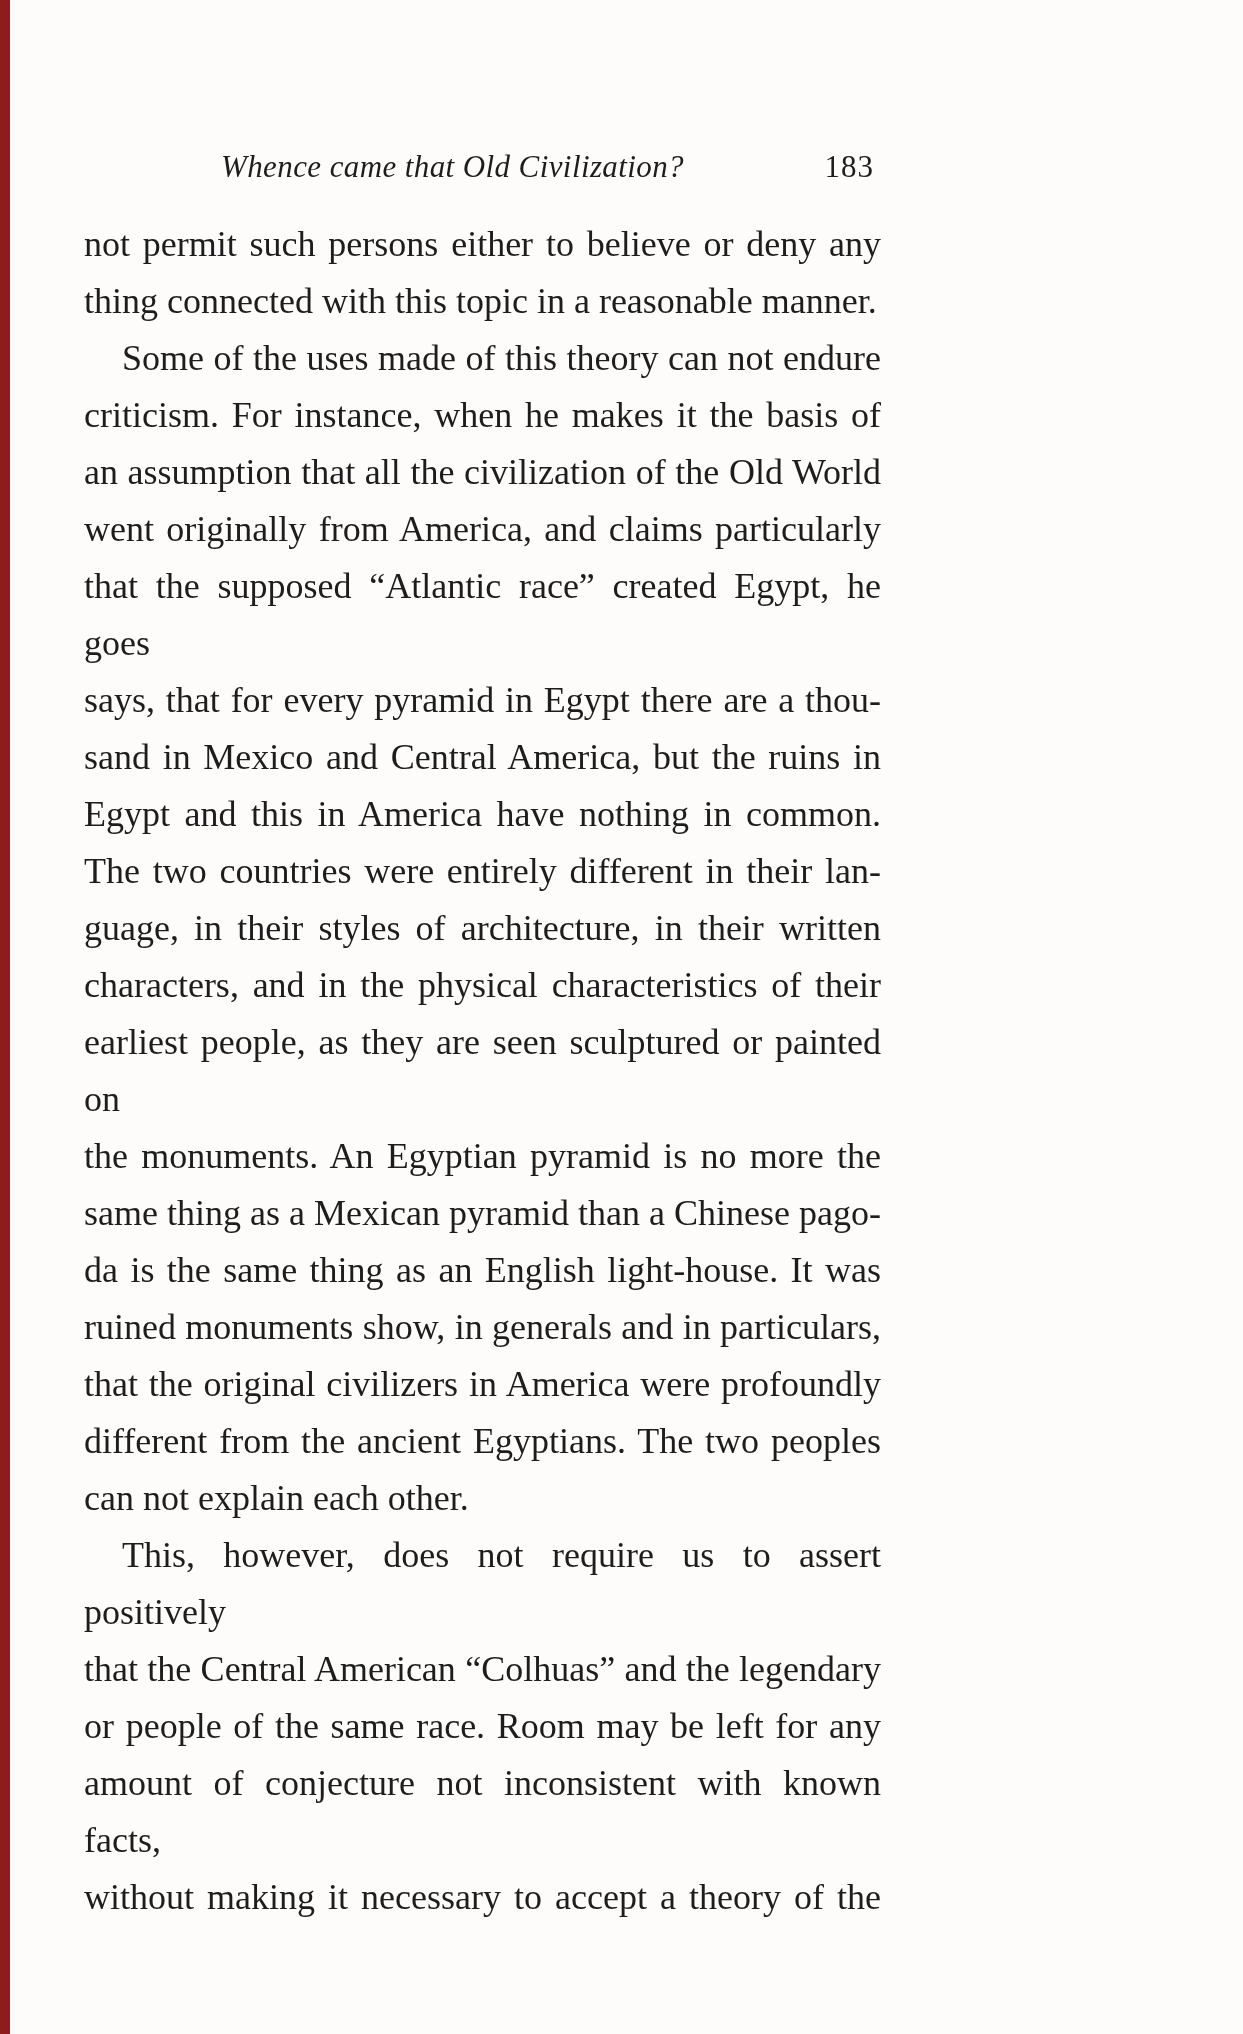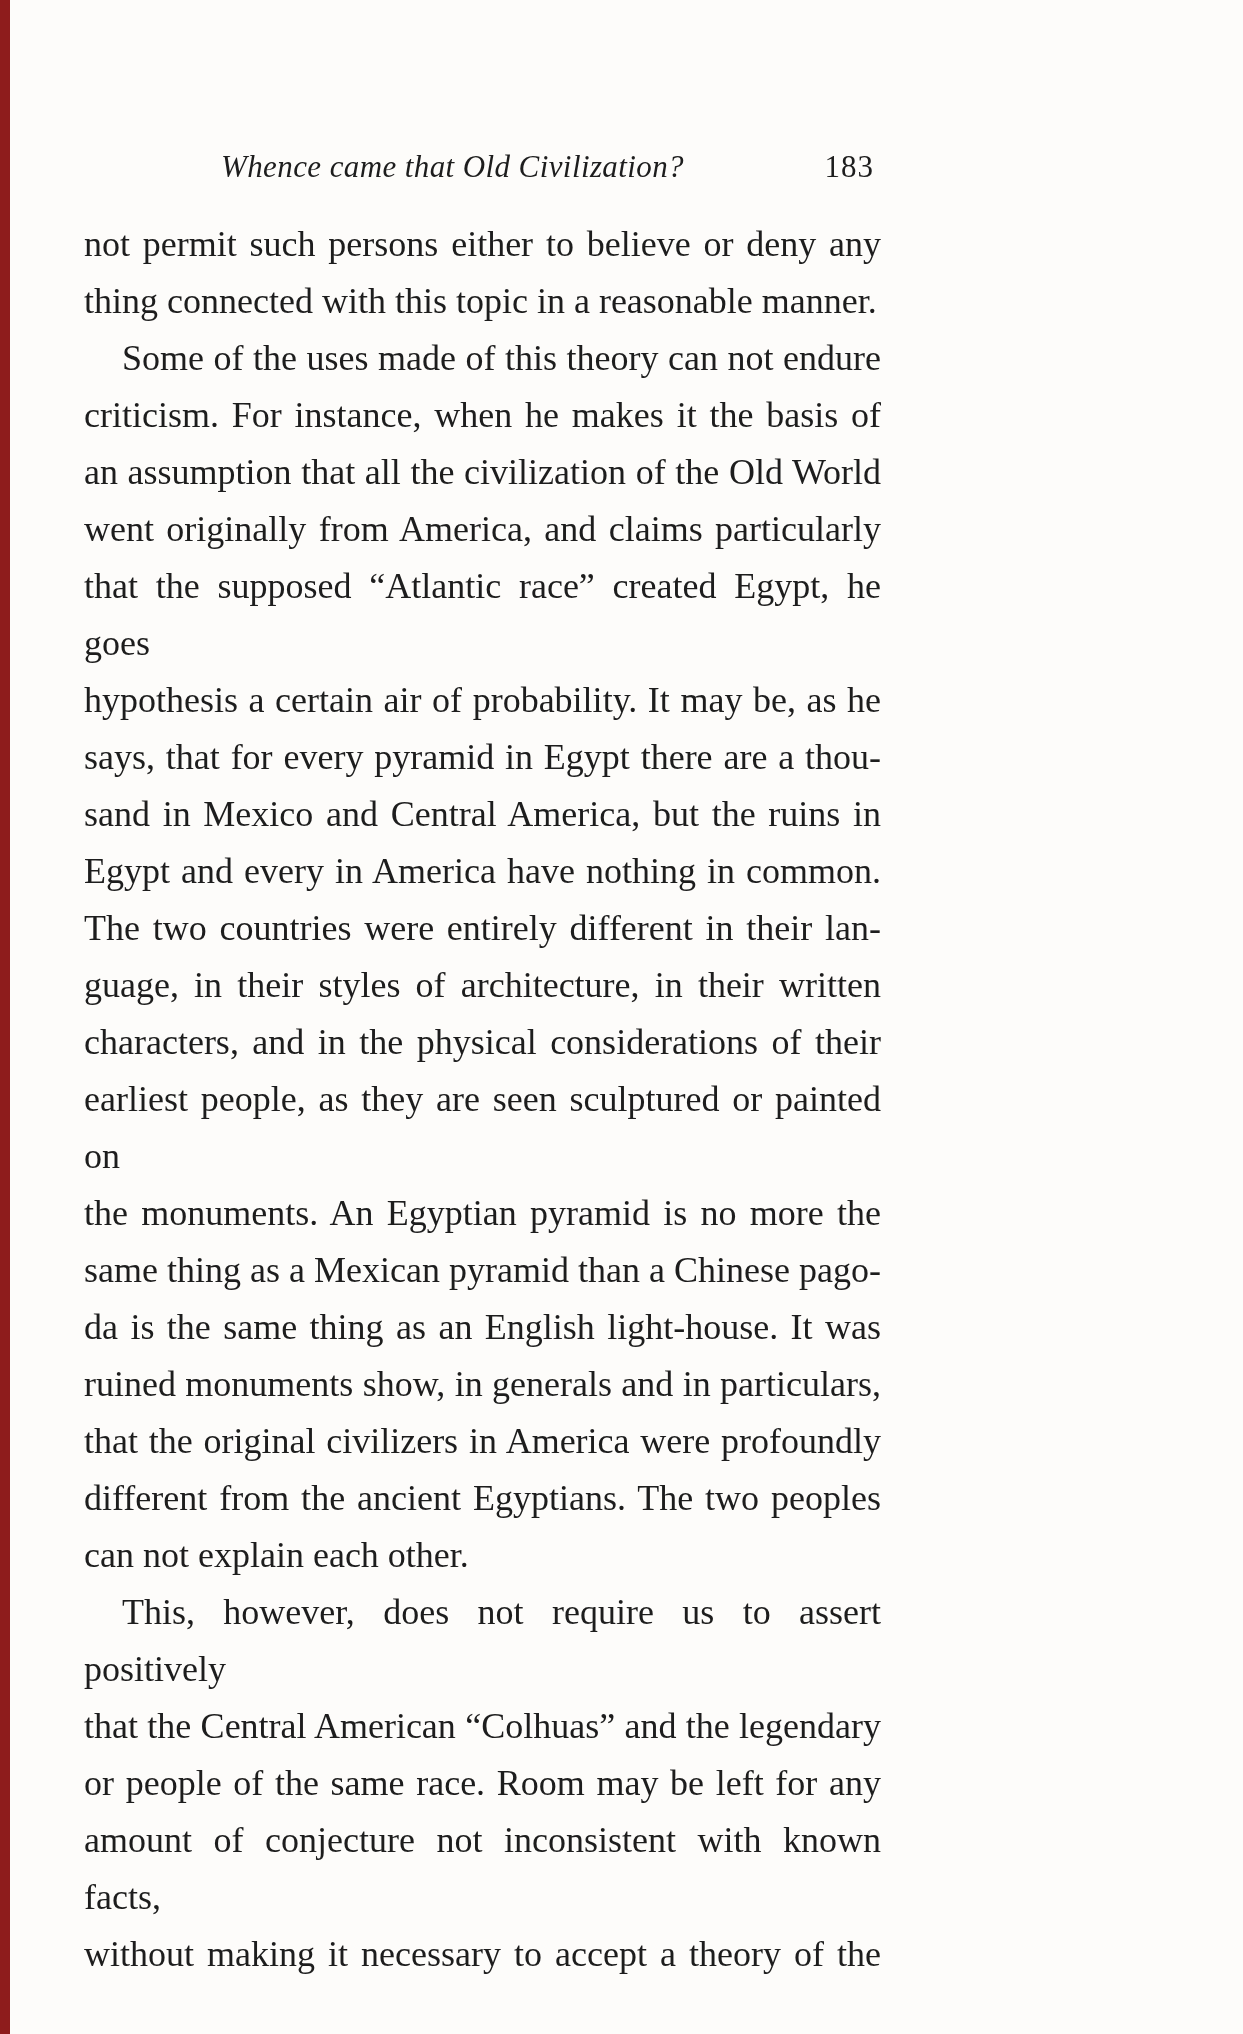--- a/index.html
+++ b/index.html
@@ -89,27 +89,26 @@
     <div class="body-text">
 
       <div class="ln">not permit such persons either to believe or deny any</div>
       <div class="ln plain">thing connected with this topic in a reasonable manner.</div>
 
       <div class="ln indent">Some of the uses made of this theory can not endure</div>
       <div class="ln">criticism.  For instance, when he makes it the basis of</div>
       <div class="ln">an assumption that all the civilization of the Old World</div>
       <div class="ln">went originally from America, and claims particularly</div>
       <div class="ln">that the supposed “Atlantic race” created Egypt, he goes</div>
-      <div class="ln">hypothesis a certain air of probability.  It may be, as he</div>
       <div class="ln">says, that for every pyramid in Egypt there are a thou-</div>
       <div class="ln">sand in Mexico and Central America, but the ruins in</div>
-      <div class="ln">Egypt and every in America have nothing in common.</div>
+      <div class="ln">Egypt and this in America have nothing in common.</div>
       <div class="ln">The two countries were entirely different in their lan-</div>
       <div class="ln">guage, in their styles of architecture, in their written</div>
-      <div class="ln">characters, and in the physical considerations of their</div>
+      <div class="ln">characters, and in the physical characteristics of their</div>
       <div class="ln">earliest people, as they are seen sculptured or painted on</div>
       <div class="ln">the monuments.  An Egyptian pyramid is no more the</div>
       <div class="ln">same thing as a Mexican pyramid than a Chinese pago-</div>
       <div class="ln">da is the same thing as an English light-house.  It was</div>
       <div class="ln">ruined monuments show, in generals and in particulars,</div>
       <div class="ln">that the original civilizers in America were profoundly</div>
       <div class="ln">different from the ancient Egyptians.  The two peoples</div>
       <div class="ln plain">can not explain each other.</div>
 
       <div class="ln indent">This, however, does not require us to assert positively</div>

